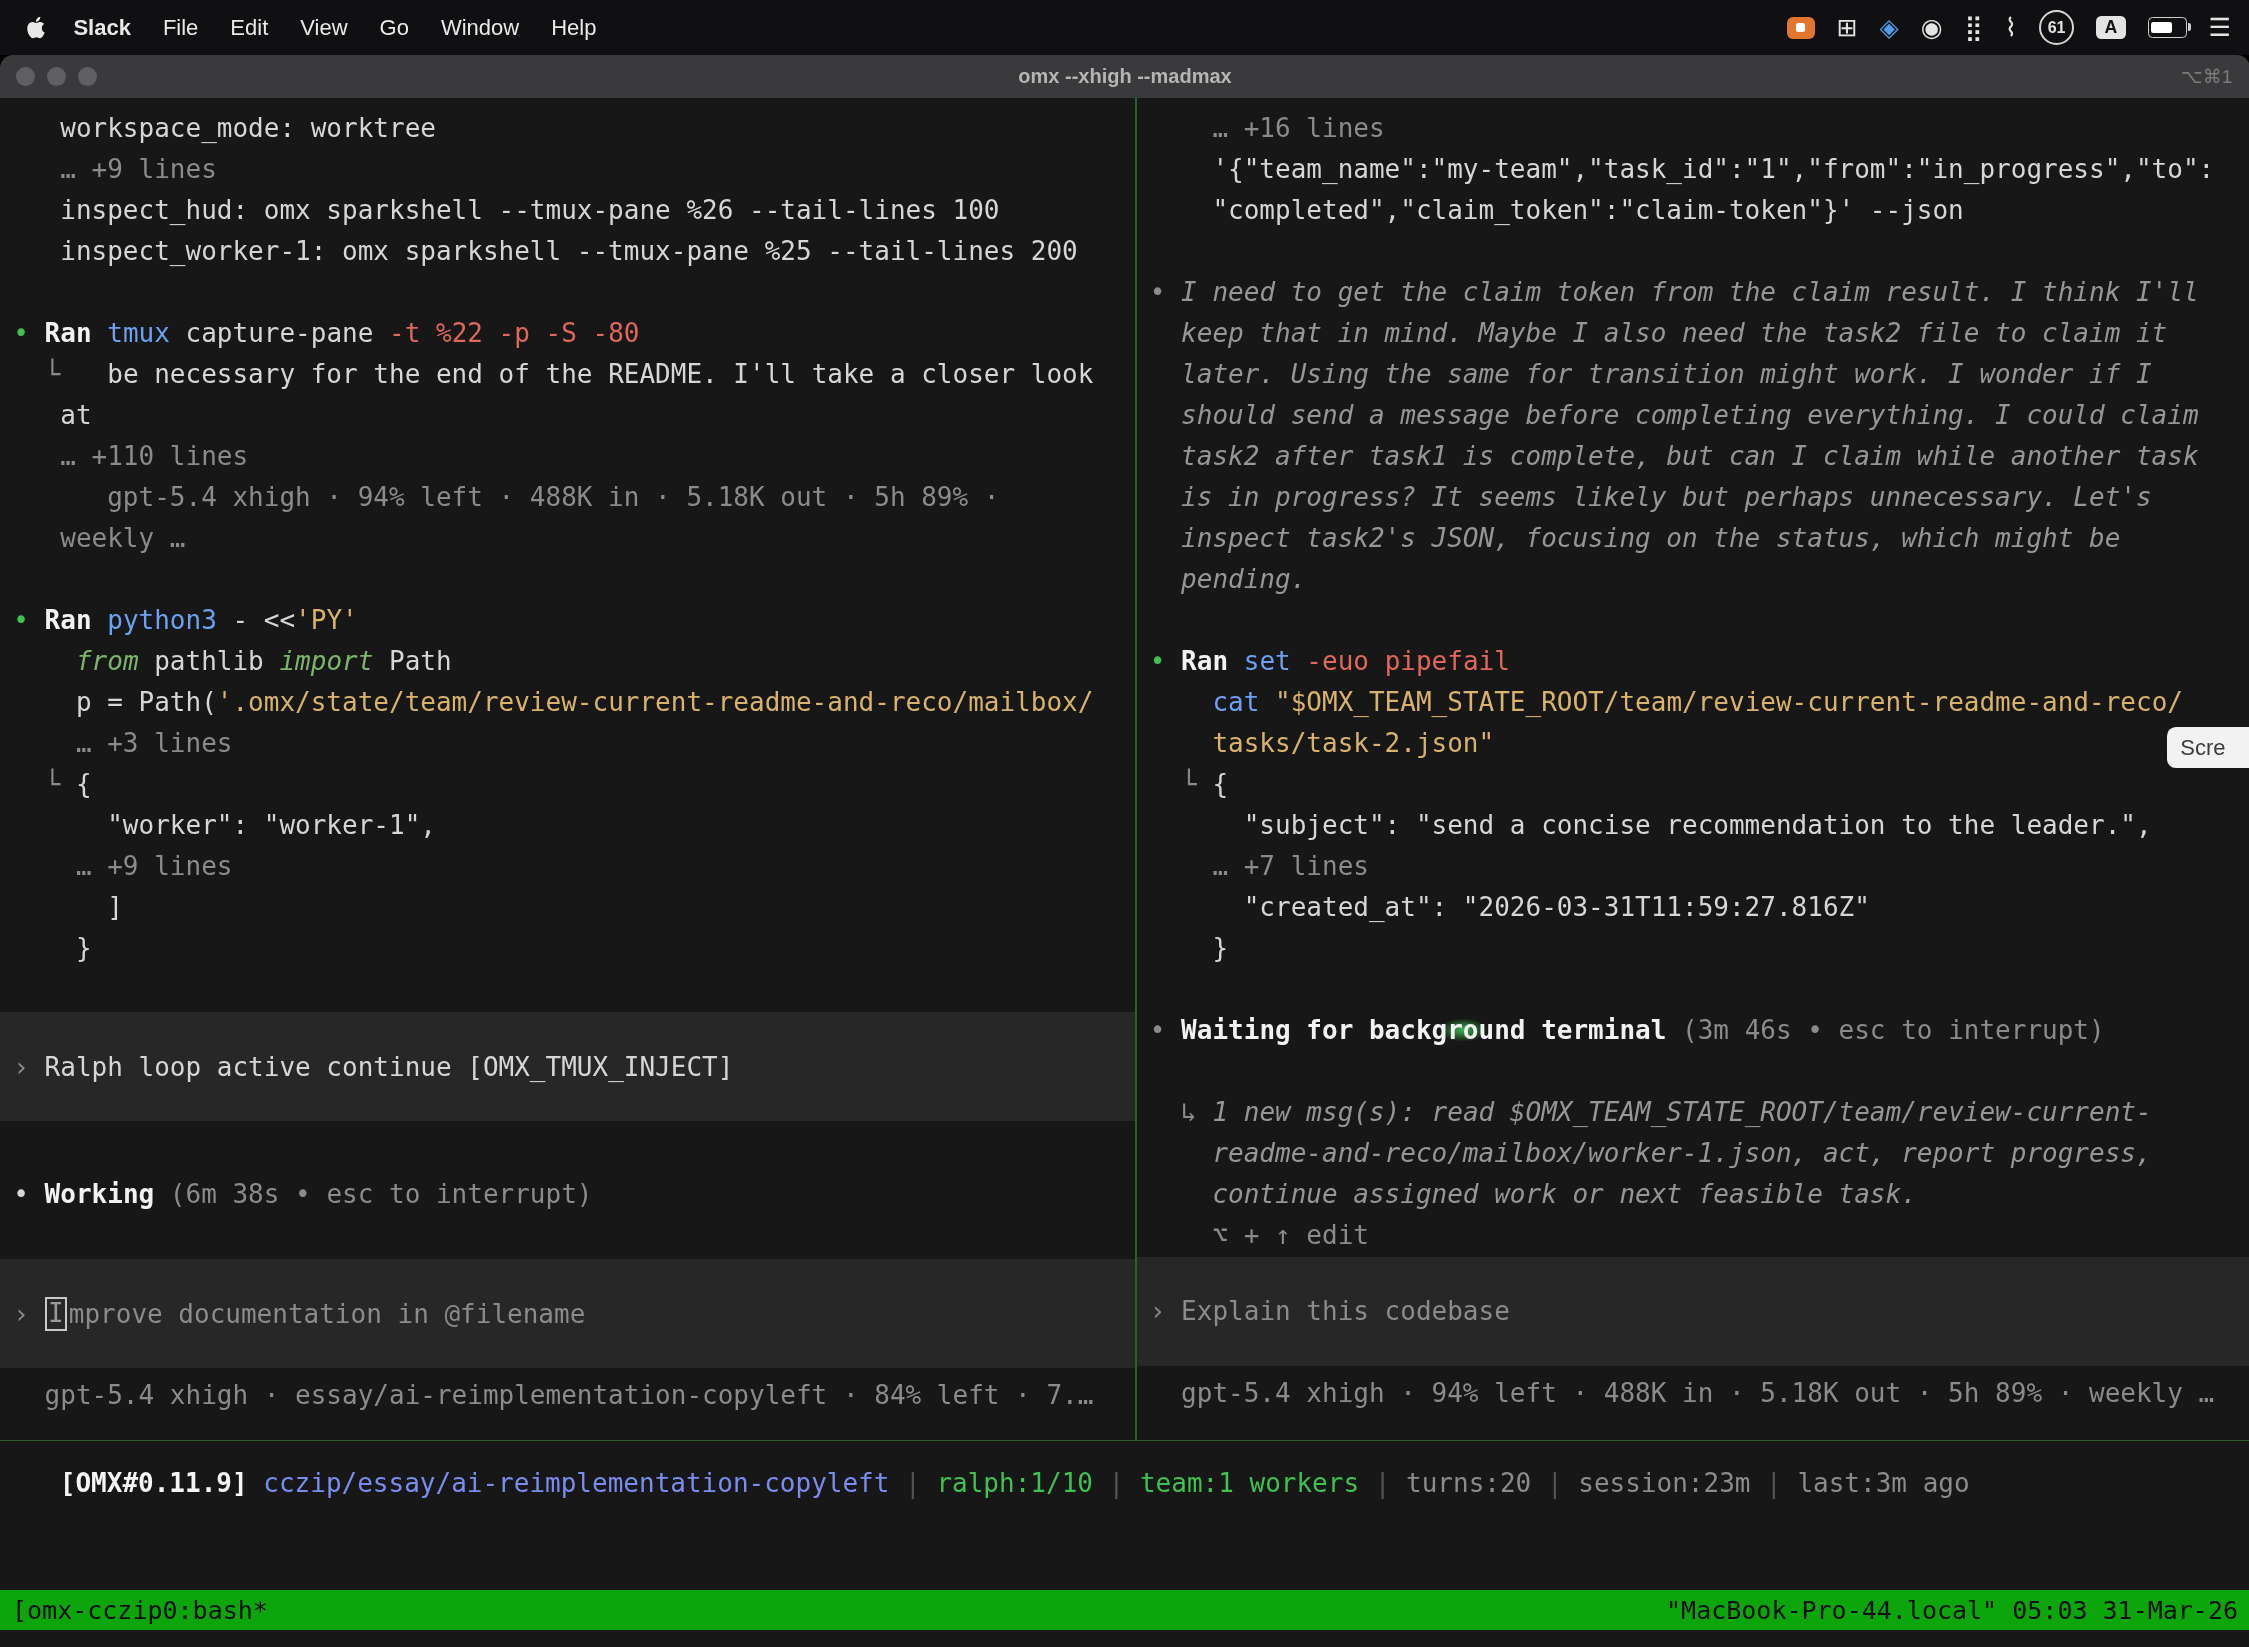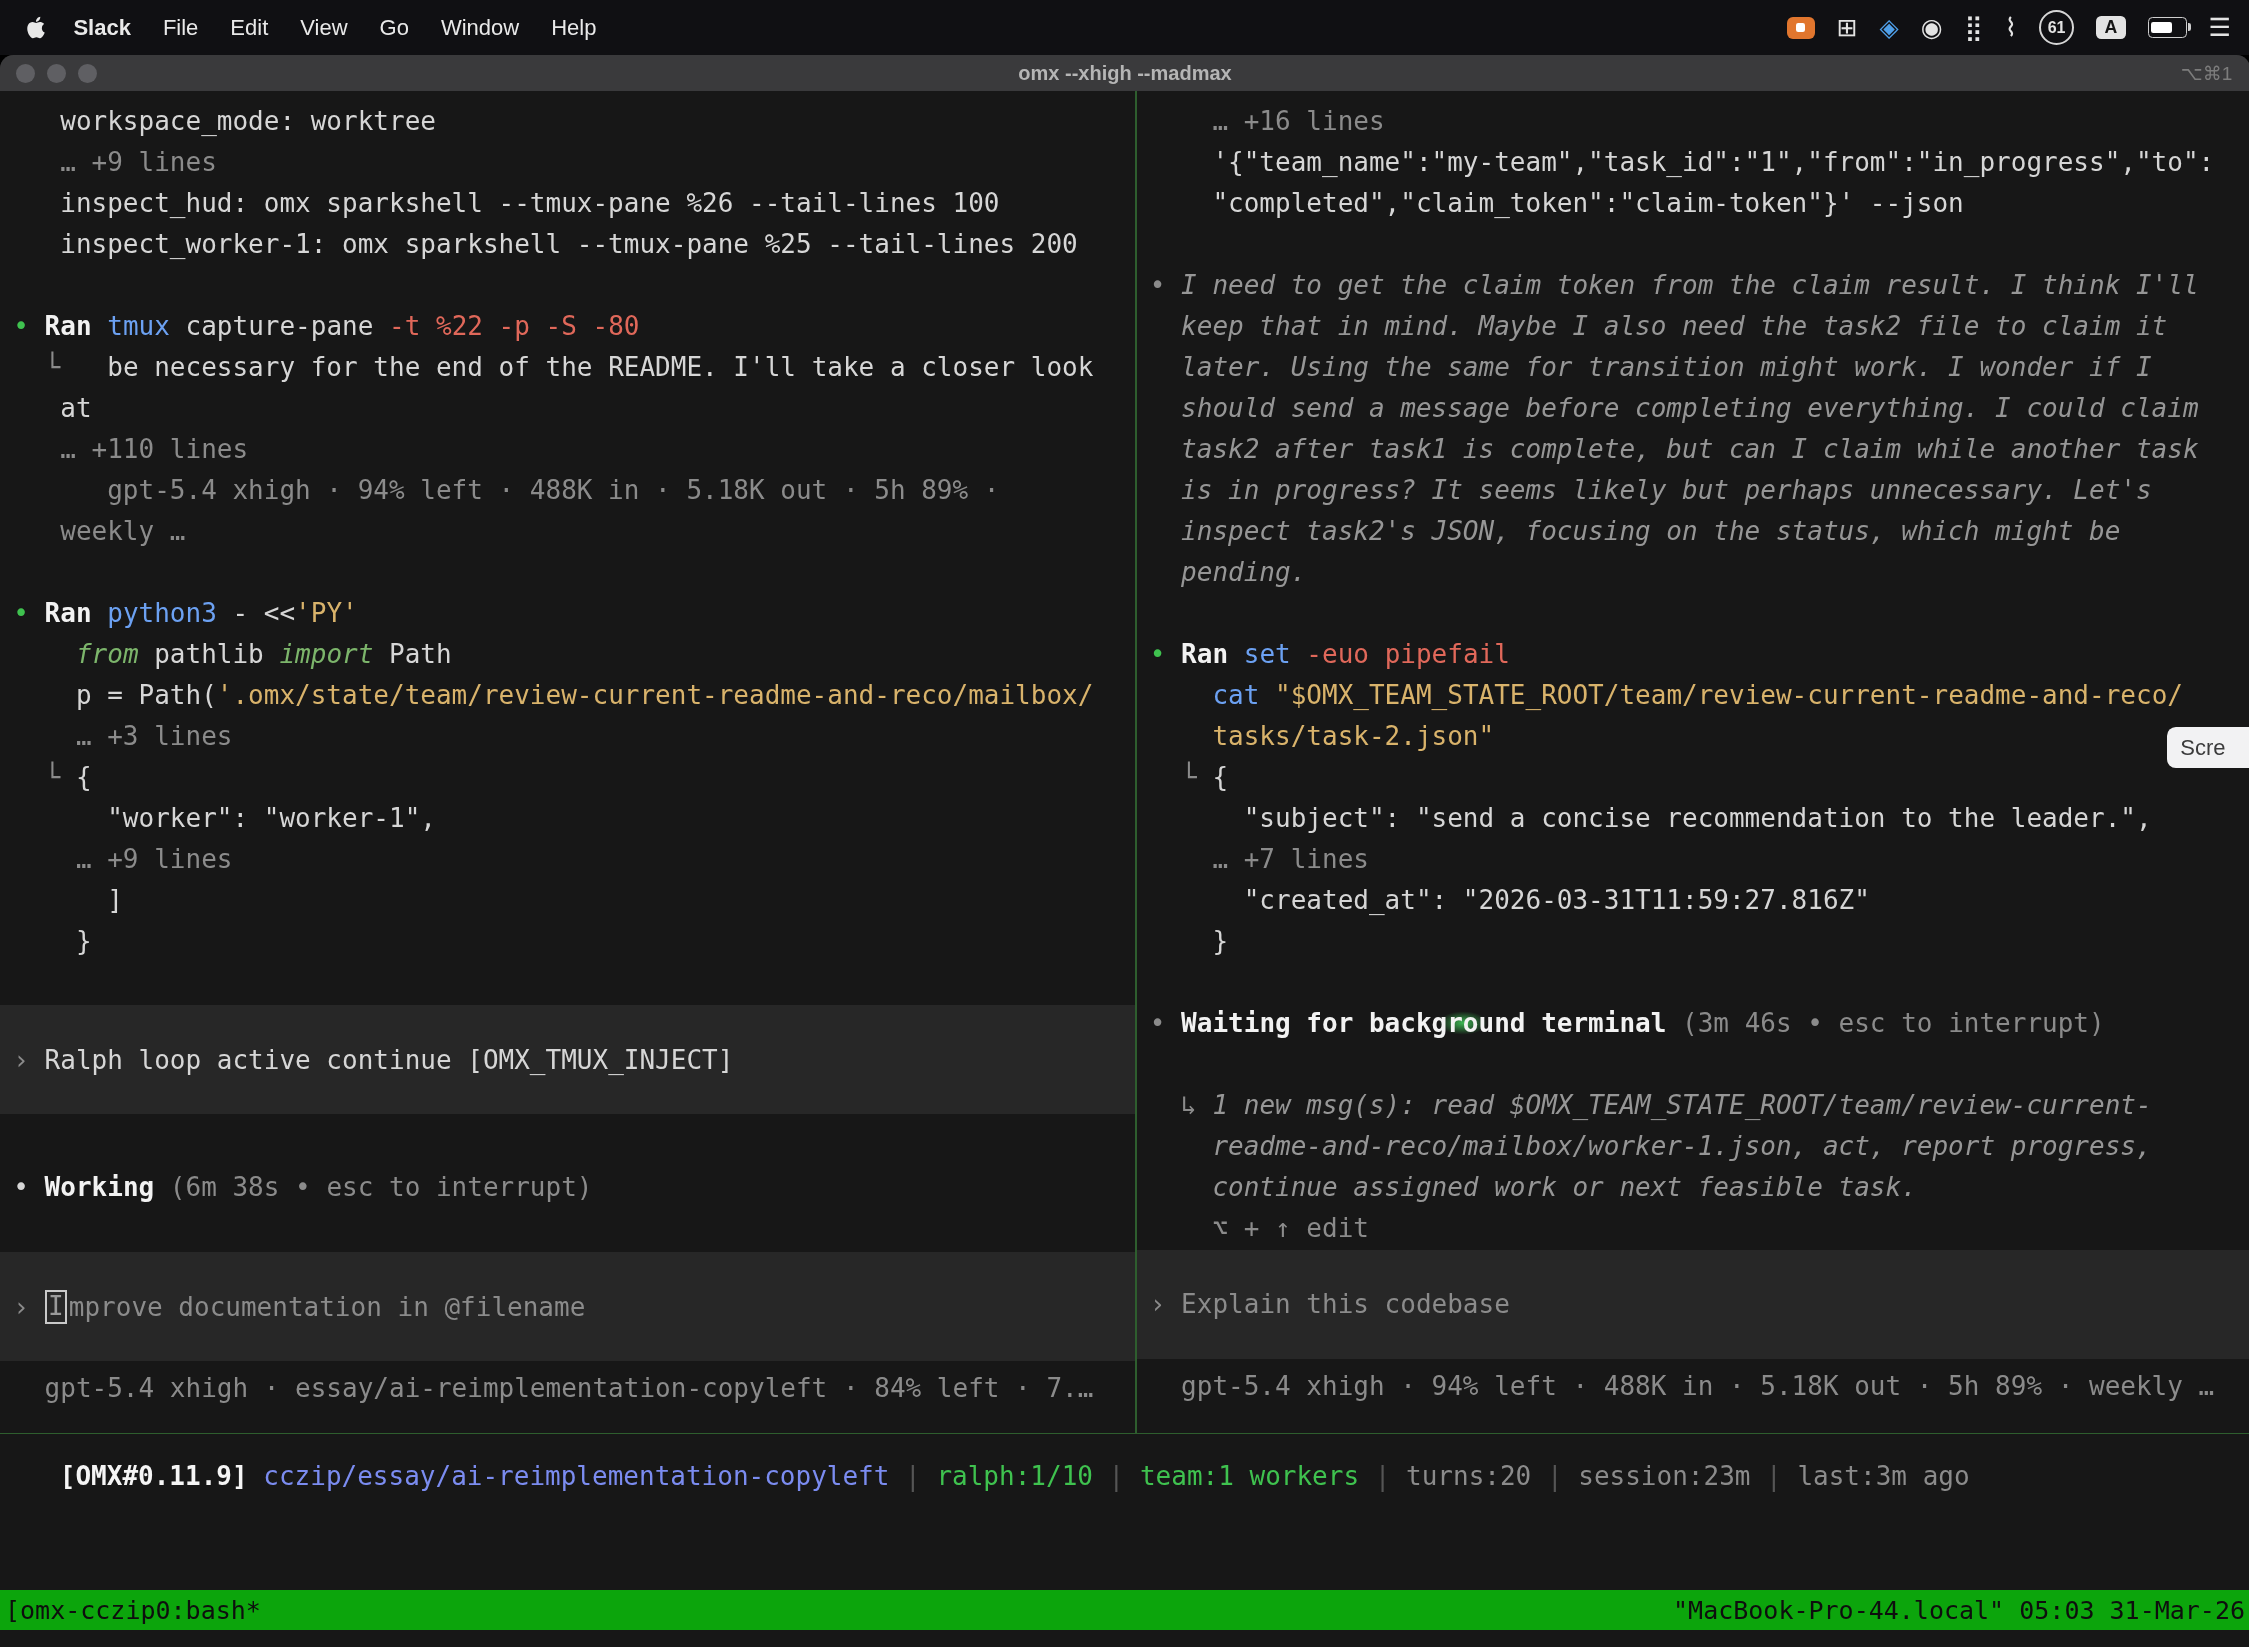--- a/index.html
+++ b/index.html
@@ -26,21 +26,21 @@
   .sicon.abox{width:29.5px;height:23.6px;background:#e3e3e3;color:#161616;border-radius:5.2px;font-size:17.7px;font-weight:700;}
   .sicon.batt{width:37px;height:19px;border:1.5px solid #cfcfcf;border-radius:4.4px;position:relative;justify-content:flex-start;}
   .sicon.batt::after{content:"";position:absolute;right:-5.9px;top:5.2px;width:3.7px;height:7.4px;background:#cfcfcf;border-radius:0 2.2px 2.2px 0;}
   .sicon.batt i{display:block;width:58%;height:11.8px;margin:2.2px;background:#fff;border-radius:2.2px;}
   
   .window{
     position:absolute;top:55px;left:0;width:2250px;height:1593px;
     background:#171717;border-radius:13.3px 13.3px 0 0;overflow:hidden;z-index:10;
   }
   .titlebar{
-    height:36px;background:#3a3a3c;display:flex;align-items:center;position:relative;
+    height:43px;background:#3a3a3c;display:flex;align-items:center;position:relative;
     font-family:"Liberation Sans",sans-serif;
   }
   .lights{display:flex;gap:11.8px;margin-left:16px;}
   .light{width:19px;height:19px;border-radius:50%;background:#5f5f63;}
   .tb-title{
     position:absolute;left:0;right:0;text-align:center;color:#b5b5b5;
     font-size:20px;font-weight:700;pointer-events:none;
   }
   .tb-shortcut{margin-left:auto;margin-right:17.7px;color:#7c7c7c;font-size:19px;z-index:2;}
   
@@ -78,21 +78,21 @@
     white-space:pre;font-size:26px;overflow:hidden;
   }
   .s-boldw{color:#f5f5f5;font-weight:700;margin-left:48px;}
   .s-path{color:#7b8cf0;}
   .s-sep{color:#555555;}
   .s-grn2{color:#3fc24f;}
   
   .tmuxbar{
     position:absolute;left:0;right:0;bottom:17.7px;height:40px;
     background:#0ca50c;color:#0e0e0e;display:flex;align-items:center;
-    justify-content:space-between;padding:0 5px;font-size:25px;white-space:pre;
+    justify-content:space-between;padding:0 12px;font-size:25px;white-space:pre;
   }
   
   .tooltip{
     position:absolute;right:0;top:672px;height:41px;width:83px;
     background:#f2f2f3;color:#3c3c3c;border-radius:8.9px 0 0 8.9px;
     display:flex;align-items:center;padding-left:13.3px;box-sizing:border-box;
     font-family:"Liberation Sans",sans-serif;font-size:22px;overflow:hidden;z-index:20;margin-left:24px;
   }
 </style>
 </head>

